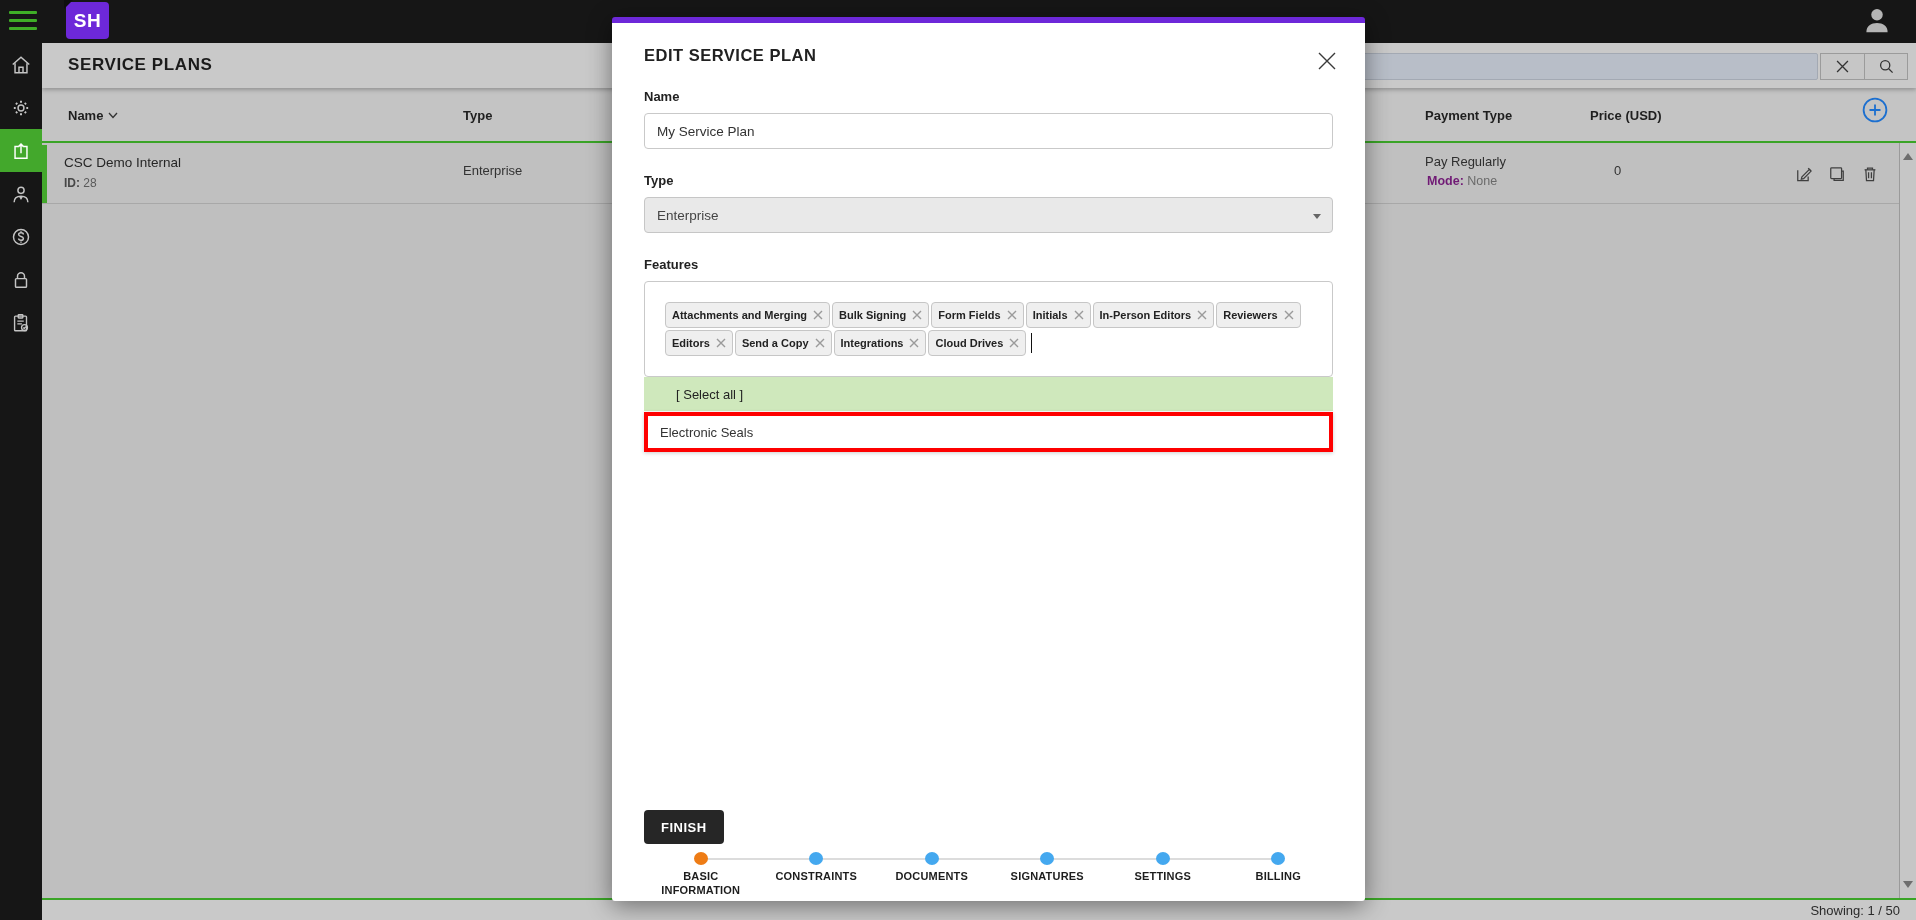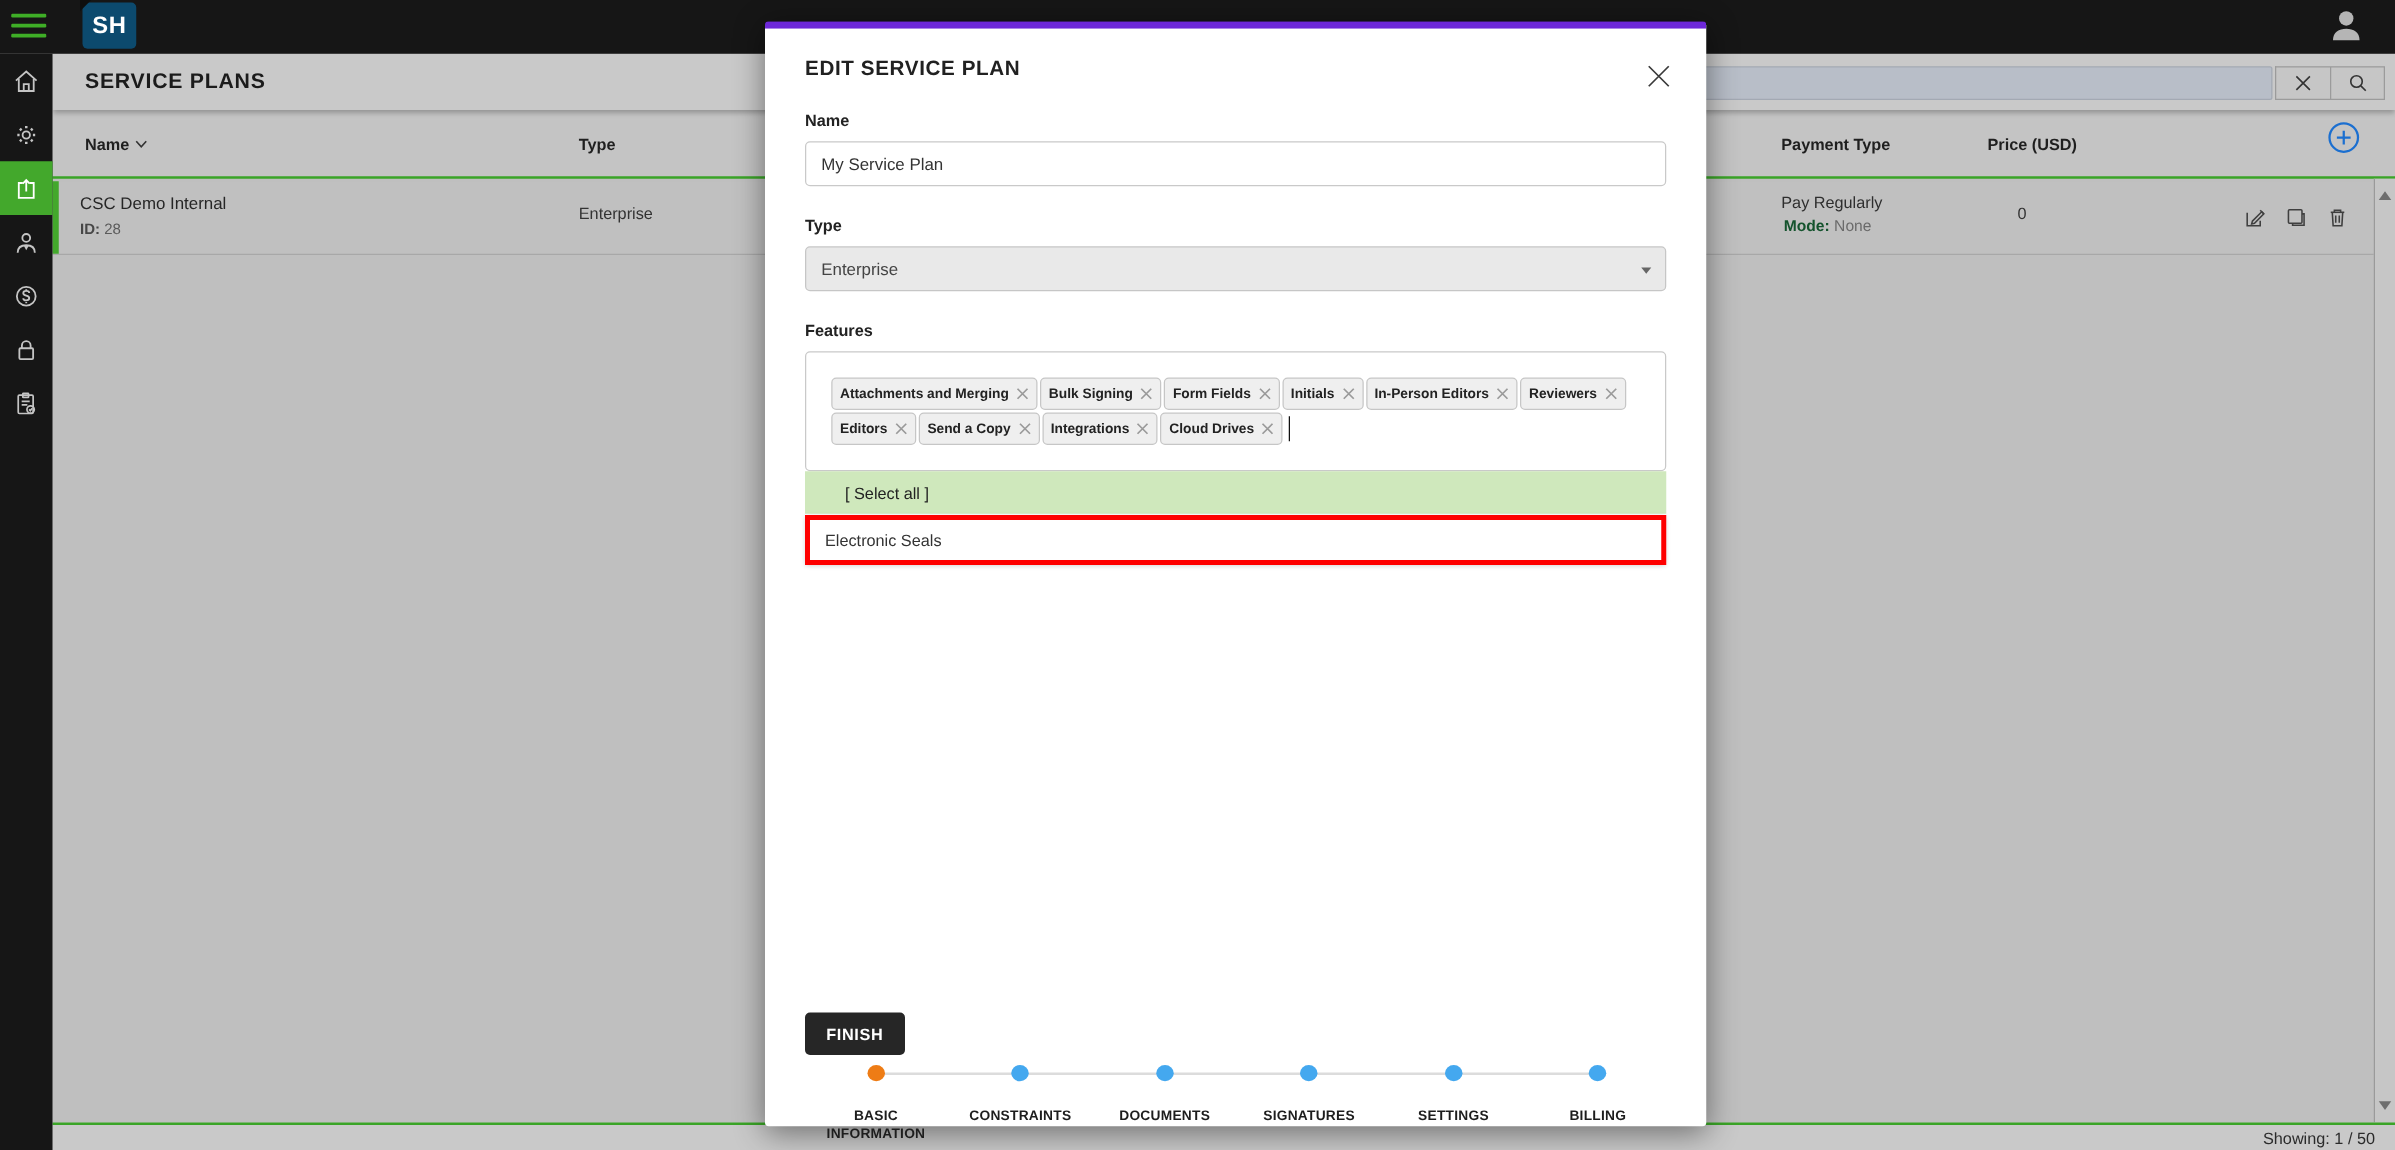--- a/index.html
+++ b/index.html
@@ -4,21 +4,21 @@
 <style>
   * { margin:0; padding:0; box-sizing:border-box; }
   html,body { width:1916px; height:920px; overflow:hidden; background:#bfbfbf;
     font-family:"Liberation Sans", sans-serif; }
   #screen { position:relative; width:1916px; height:920px; background:#bfbfbf; overflow:hidden; }
 
   
   .topbar { position:absolute; left:0; top:0; width:1916px; height:43px; background:#161616; z-index:6; }
   .hamburger { position:absolute; left:9px; top:11px; width:28px; height:21px; cursor:pointer; }
   .hamburger span { display:block; height:3px; background:#3fae27; margin-bottom:5px; border-radius:1px; }
-  .logo { position:absolute; left:66px; top:2px; width:43px; height:37px; background:#0c4a6e;
+  .logo { position:absolute; left:66px; top:2px; width:43px; height:37px; background:#6d28d9;
     border-radius:4px; display:flex; align-items:center; justify-content:center; }
   .logo-notch { position:absolute; left:-2px; top:-2px; width:0; height:0;
     border-top:9px solid #0e0e0e; border-right:9px solid transparent; }
   .logo-text { color:#fff; font-weight:bold; font-size:19px; letter-spacing:0.5px; }
   .avatar { position:absolute; right:24px; top:6px; width:30px; height:32px; }
 
   
   .sidebar { position:absolute; left:0; top:43px; width:42px; height:877px; background:#161616; z-index:6; }
   .side-item { width:42px; height:43px; display:flex; align-items:center; justify-content:center; cursor:pointer; }
   .side-item.active { background:#43a82c; }
@@ -45,21 +45,21 @@
 
   .row { position:absolute; left:42px; top:145px; width:1874px; height:59px; background:#c0c0c0;
     border-bottom:1px solid #a8a8a8; }
   .row-accent { position:absolute; left:0; top:0; width:5px; height:100%; background:#43a82c; }
   .cell-name { position:absolute; left:22px; top:10px; font-size:13.5px; color:#262626; }
   .cell-id { position:absolute; left:22px; top:31px; font-size:12px; color:#5a5a5a; }
   .cell-id b { color:#474747; }
   .cell-type { position:absolute; left:421px; top:18px; font-size:13px; color:#333; }
   .cell-pay { position:absolute; left:1383px; top:9px; font-size:13px; color:#2e2e2e; }
   .cell-mode { position:absolute; left:1385px; top:29px; font-size:12.5px; color:#6a6a6a; }
-  .cell-mode b { color:#14532d; }
+  .cell-mode b { color:#701a75; }
   .cell-price { position:absolute; left:1572px; top:18px; font-size:13px; color:#333; }
   .row-actions { position:absolute; left:1752px; top:19px; display:flex; gap:13px; }
   .row-actions svg { width:20px; height:20px; cursor:pointer; }
 
   
   .scrollbar { position:absolute; left:1899px; top:143px; width:17px; height:755px; background:#c6c6c6;
     border-left:1px solid #9a9a9a; z-index:1; }
   .sb-up, .sb-down { position:absolute; left:3px; width:0; height:0; cursor:pointer; }
   .sb-up { top:10px; border-left:5px solid transparent; border-right:5px solid transparent; border-bottom:7px solid #6e6e6e; }
   .sb-down { bottom:10px; border-left:5px solid transparent; border-right:5px solid transparent; border-top:7px solid #6e6e6e; }
@@ -102,21 +102,21 @@
   .finish-btn { position:absolute; left:32px; top:787px; height:34px; padding:0 17px; background:#262626;
     color:#fff; font-size:13px; font-weight:bold; letter-spacing:0.5px; border:none; border-radius:4px;
     cursor:pointer; font-family:"Liberation Sans", sans-serif; }
 
   .stepper { position:absolute; left:31px; top:829px; width:693px; height:52px; }
   .step-line { position:absolute; left:57px; top:6px; width:578px; height:2px; background:#dcdcdc; }
   .steps { position:relative; display:flex; }
   .step { width:115.5px; display:flex; flex-direction:column; align-items:center; cursor:pointer; }
   .dot { width:14px; height:13px; border-radius:50%; background:#44a8ef; z-index:2; }
   .step.current .dot { background:#ee7c15; }
-  .step-label { margin-top:22px; font-size:11px; font-weight:bold; color:#1d1d1d; text-align:center;
+  .step-label { margin-top:5px; font-size:11px; font-weight:bold; color:#1d1d1d; text-align:center;
     line-height:1.25; letter-spacing:0.2px; }
 
   svg { display:block; }
 </style>
 </head>
 <body>
 
 <div id="screen">
 
   <div class="topbar">

